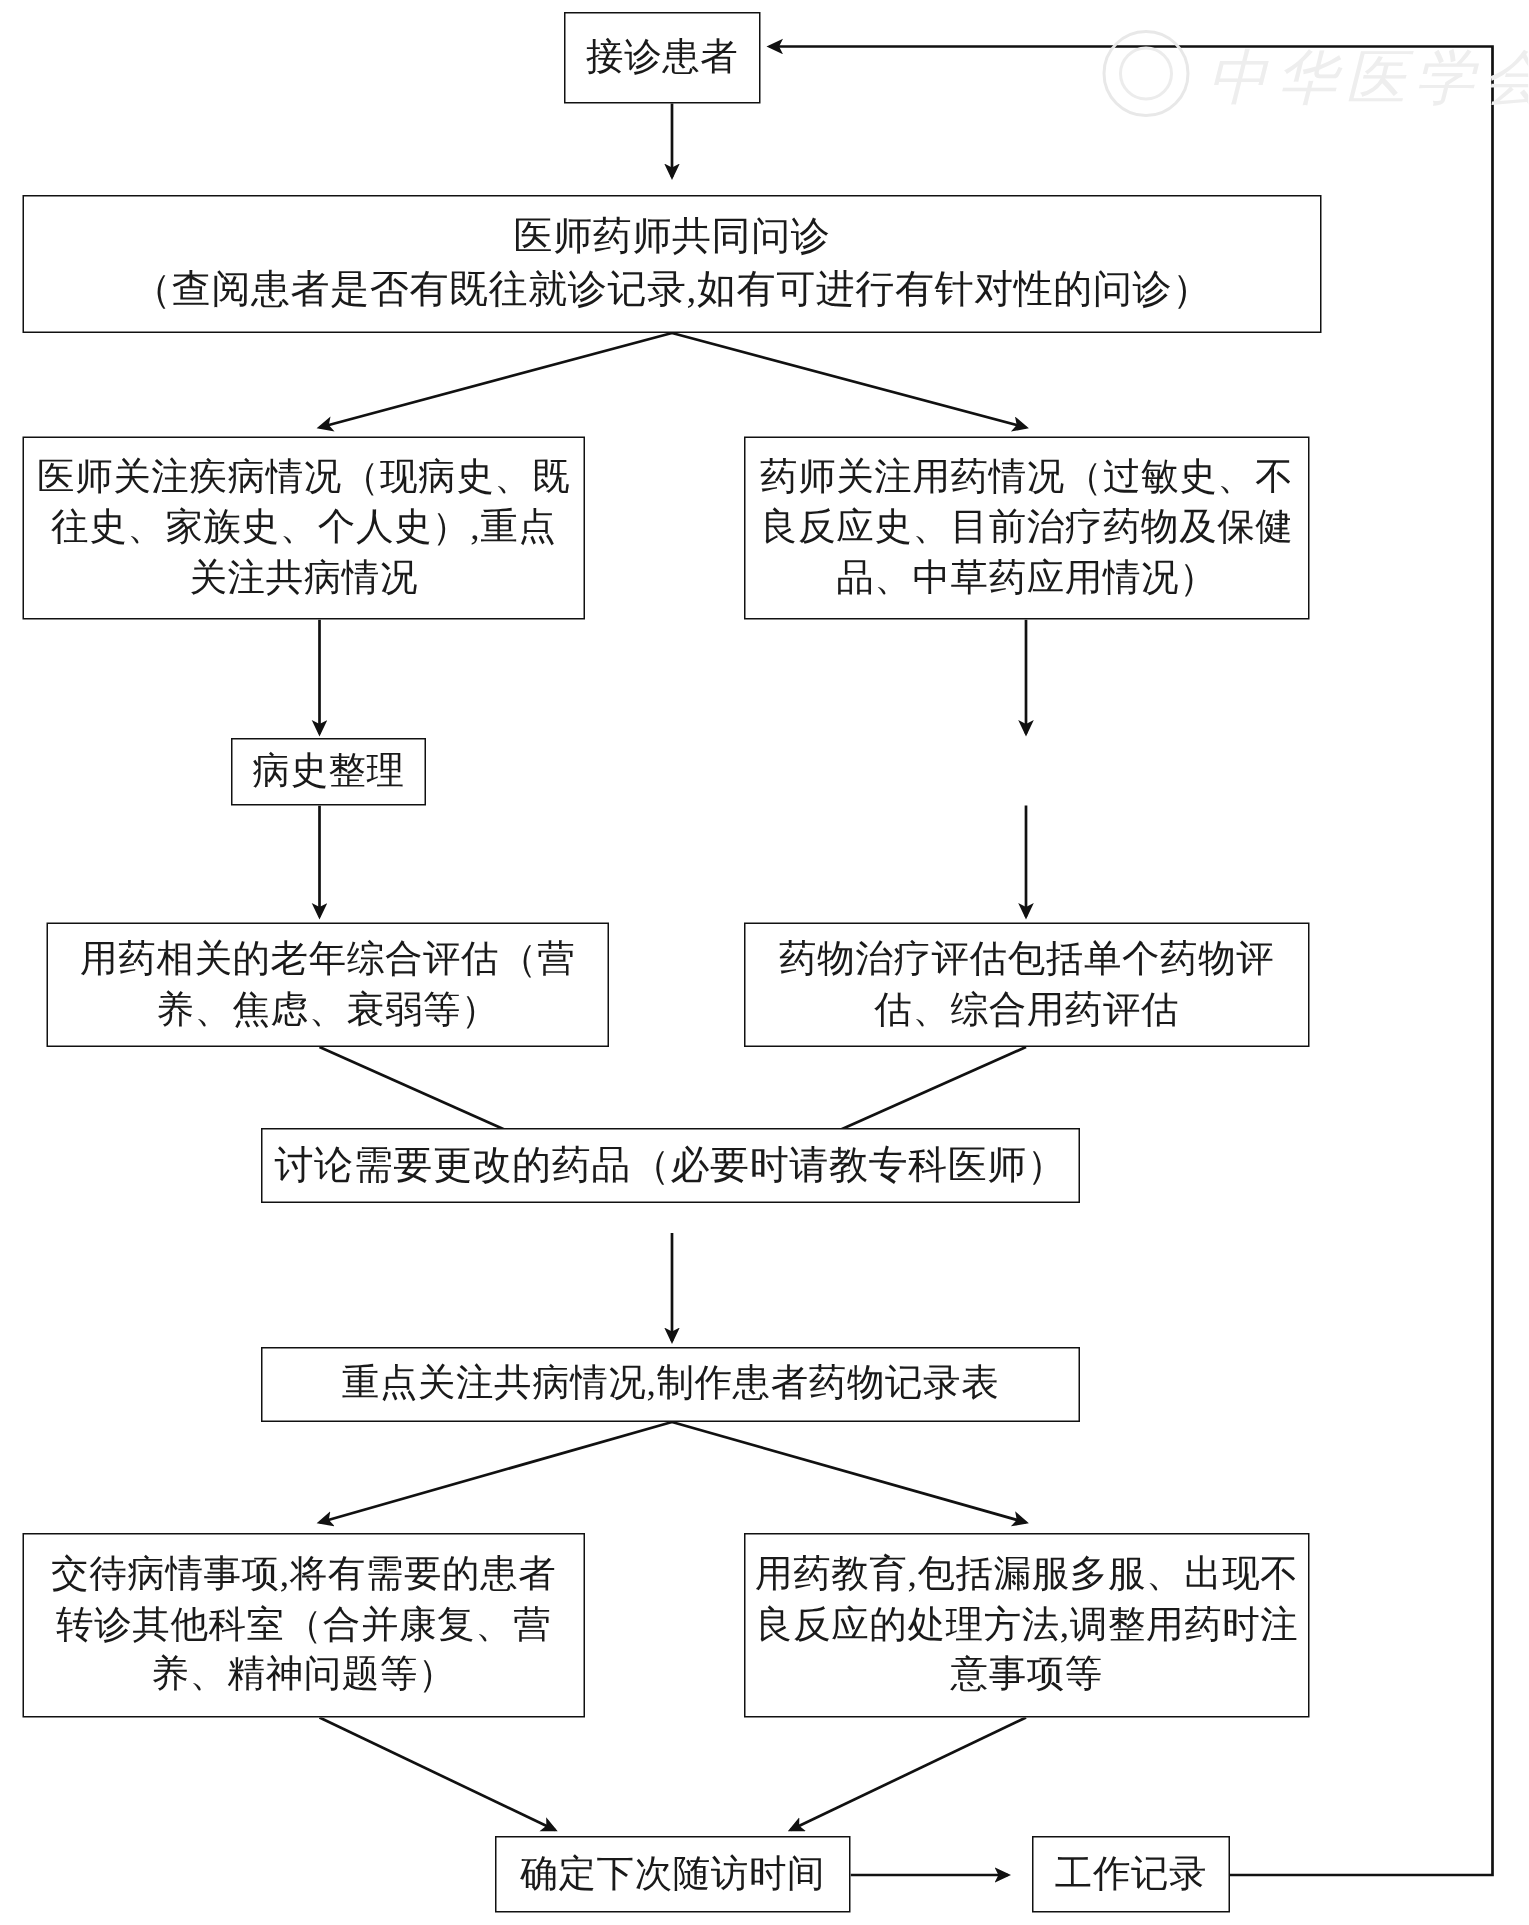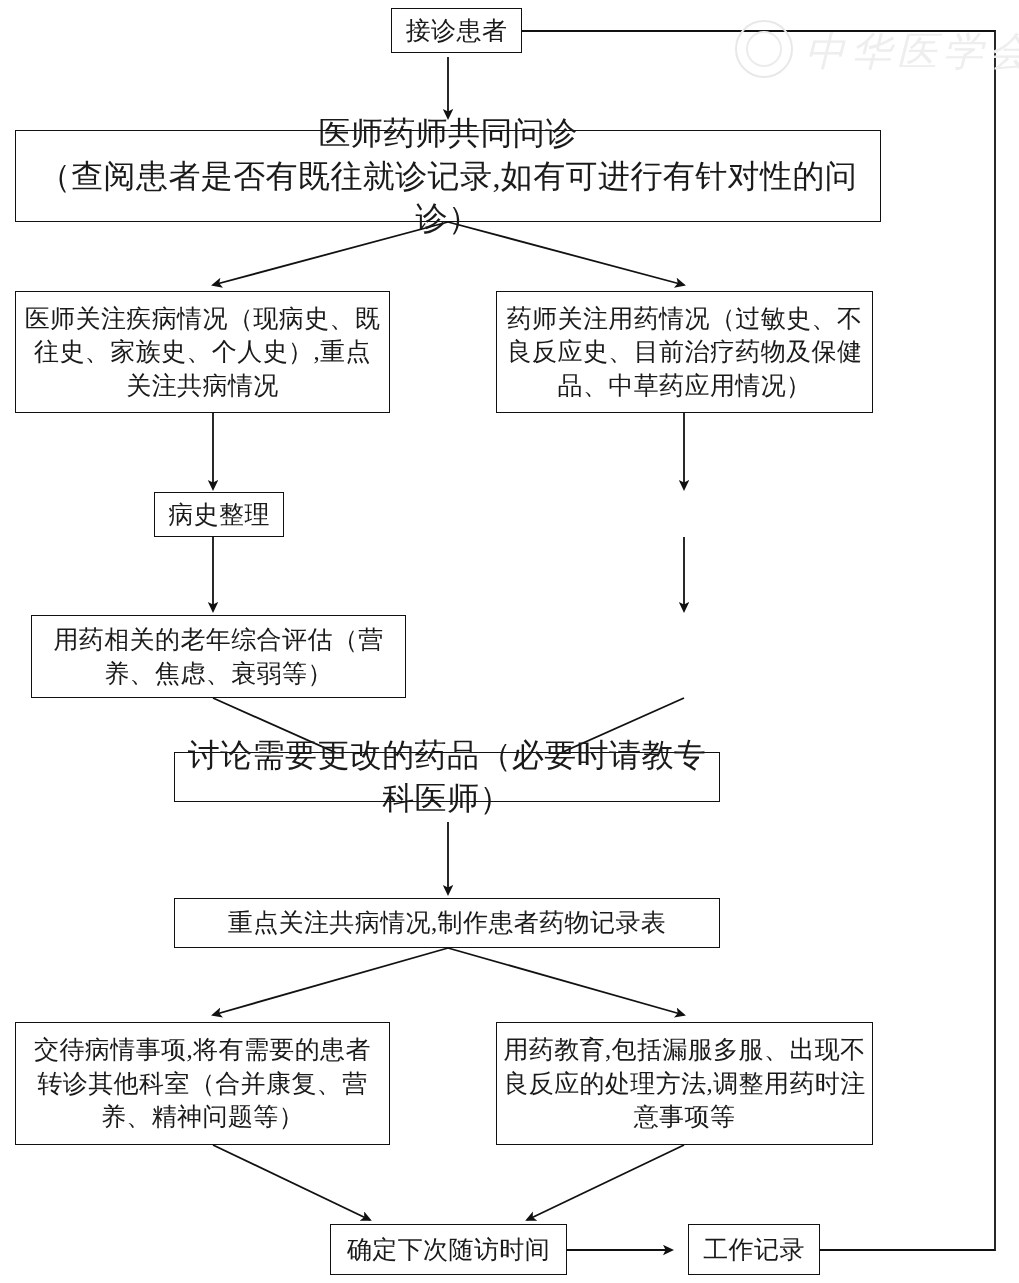--- a/index.html
+++ b/index.html
@@ -40,21 +40,21 @@
     color: #1a1a1a;
     z-index: 3;
   }
   .node .node-text {
     display: block;
     width: 100%;
     padding: 0 6px;
     white-space: pre-line;
   }
   .n-md { font-size: 25px; }
-  .n-lg { font-size: 32px; }
+  .n-lg { font-size: 26px; }
 
   
   #watermark {
     position: absolute;
     left: 735px;
     top: 18px;
     width: 265px;
     height: 66px;
     z-index: 1;
     pointer-events: none;
@@ -133,21 +133,21 @@
 
       <path d="M213,1145 L370,1220" marker-end="url(#ah)"></path>
       <path d="M684,1145 L527,1220" marker-end="url(#ah)"></path>
 
       <path d="M567,1250 L672,1250" marker-end="url(#ah)"></path>
 
       <path d="M820,1250 L995,1250 L995,31 L513,31" marker-end="url(#ah)"></path>
     </g>
   </svg>
 
-  <div class="node n-md" style="left:391px; top:8px; width:131px; height:45px;align-items:center;">
+  <div class="node n-md" style="left:376px; top:8px; width:131px; height:61px;align-items:center;">
     <span class="node-text">接诊患者</span>
   </div>
 
   <div class="node n-lg" style="left:15px; top:130px; width:866px; height:92px;">
     <span class="node-text">医师药师共同问诊
 （查阅患者是否有既往就诊记录,如有可进行有针对性的问诊）</span>
   </div>
 
   <div class="node n-md" style="left:15px; top:291px; width:375px; height:122px;">
     <span class="node-text">医师关注疾病情况（现病史、既往史、家族史、个人史）,重点关注共病情况</span>
@@ -159,20 +159,23 @@
 
   <div class="node n-md" style="left:154px; top:492px; width:130px; height:45px;">
     <span class="node-text">病史整理</span>
   </div>
 
 
   <div class="node n-md" style="left:15px; top:615px; width:375px; height:83px;margin-left:16px;">
     <span class="node-text">用药相关的老年综合评估（营养、焦虑、衰弱等）</span>
   </div>
 
+  <div class="node n-md" style="left:496px; top:615px; width:377px; height:83px;">
+    <span class="node-text">药物治疗评估包括单个药物评估、综合用药评估</span>
+  </div>
 
   <div class="node n-lg" style="left:174px; top:752px; width:546px; height:50px;">
     <span class="node-text">讨论需要更改的药品（必要时请教专科医师）</span>
   </div>
 
   <div class="node n-md" style="left:174px; top:898px; width:546px; height:50px;">
     <span class="node-text">重点关注共病情况,制作患者药物记录表</span>
   </div>
 
   <div class="node n-md" style="left:15px; top:1022px; width:375px; height:123px;">

